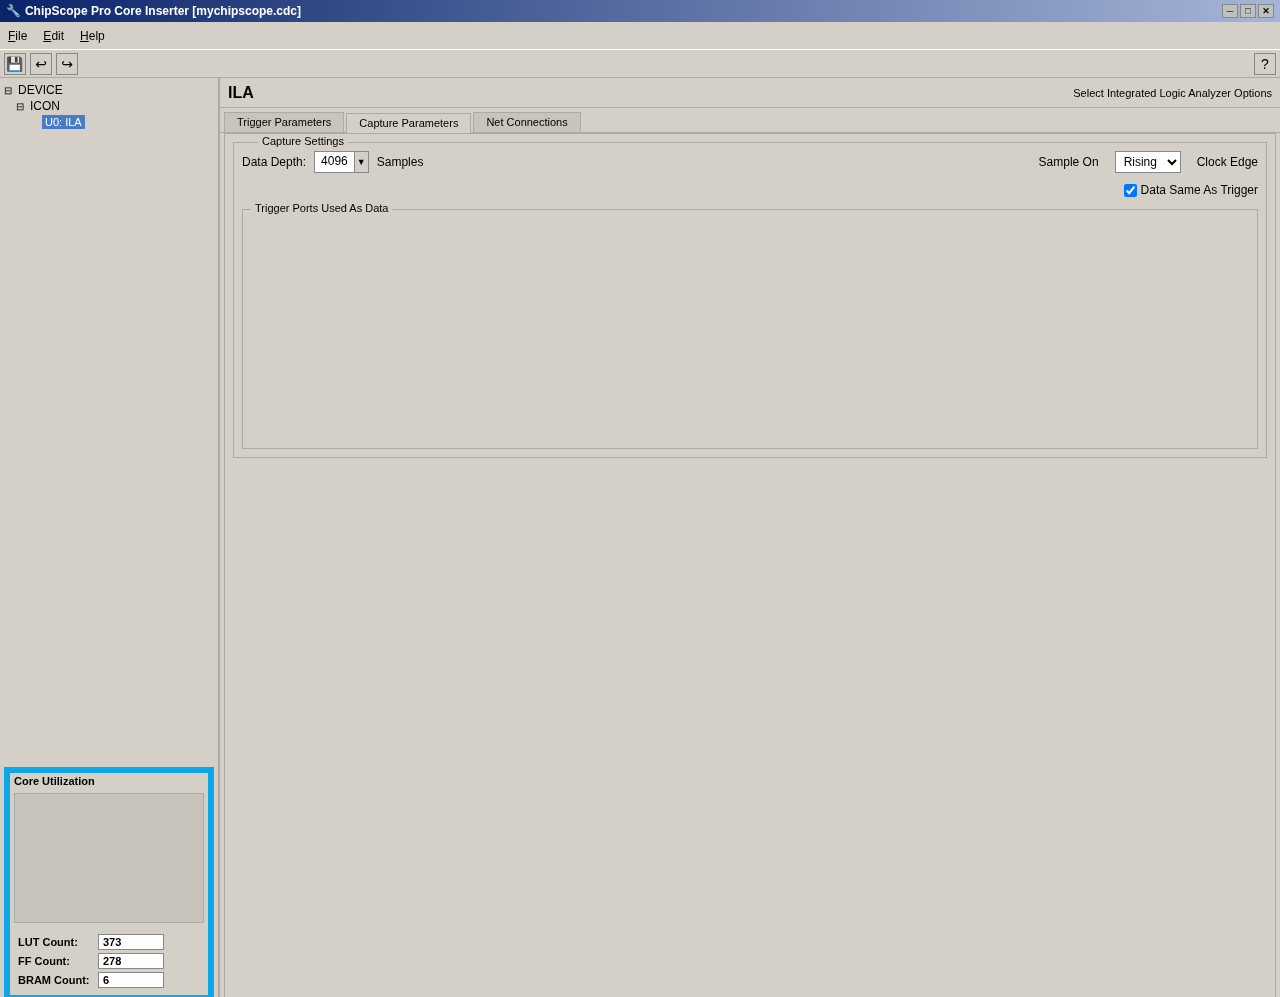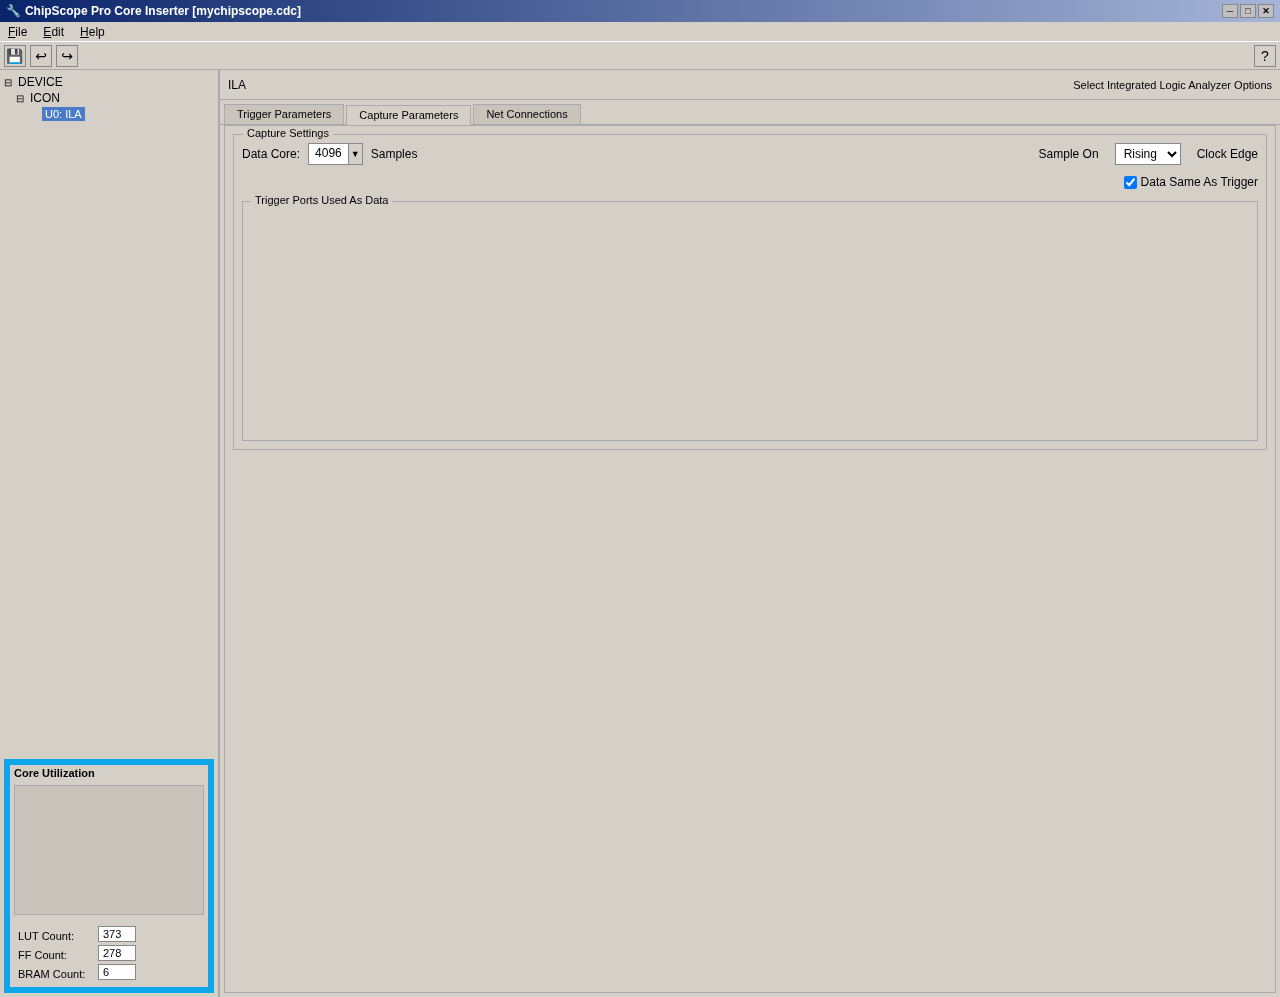--- a/index.html
+++ b/index.html
@@ -27,21 +27,21 @@
       font-size: 9px; cursor: pointer;
       color: #000;
     }
 
     
     .menu-bar {
       background: #d4d0c8;
       border-bottom: 1px solid #fff;
       padding: 2px 4px;
       display: flex; gap: 8px;
-      height: 20px; align-items: center;
+      height: 28px; align-items: center;
     }
     .menu-item { padding: 1px 4px; cursor: pointer; font-size: 12px; }
     .menu-item span { text-decoration: underline; }
 
     
     .toolbar {
       background: #d4d0c8;
       border-bottom: 1px solid #aaa;
       padding: 2px 4px;
       display: flex; align-items: center; gap: 4px;
@@ -109,29 +109,30 @@
     .core-util-chart {
       background: #c8c4bc;
       height: 130px;
       margin: 4px;
       border: 1px solid #aaa;
     }
     .core-util-stats {
       padding: 4px 8px;
     }
     .stat-row {
-      display: flex; align-items: flex-end;
+      display: flex; align-items: center;
       margin: 3px 0;
+      font-weight: bold;
     }
     .stat-label { width: 80px; font-size: 11px; }
     .stat-value {
       background: white;
       border: 1px solid #888;
       padding: 1px 4px;
-      width: 38px;
+      width: 66px;
       font-size: 11px;
     }
 
     
     .right-panel {
       flex: 1;
       background: #d4d0c8;
       display: flex;
       flex-direction: column;
     }
@@ -139,21 +140,21 @@
     
     .ila-header {
       background: #d4d0c8;
       border-bottom: 1px solid #aaa;
       padding: 4px 8px;
       display: flex;
       justify-content: space-between;
       align-items: center;
       height: 30px;
     }
-    .ila-title { font-weight: normal; font-size: 12px; }
+    .ila-title { font-weight: bold; font-size: 16px; }
     .ila-description { font-size: 11px; }
 
     
     .tab-bar {
       display: flex;
       background: #d4d0c8;
       border-bottom: 1px solid #aaa;
       padding: 0 4px;
       padding-top: 4px;
     }
@@ -186,21 +187,21 @@
     }
 
     .capture-settings-group {
       border: 1px solid #aaa;
       padding: 8px;
       position: relative;
     }
     .group-title {
       position: absolute;
       top: -8px;
-      left: 9px;
+      left: 24px;
       background: #d4d0c8;
       padding: 0 4px;
       font-size: 11px;
     }
 
     .settings-top-row {
       display: flex;
       align-items: center;
       justify-content: space-between;
       margin-bottom: 10px;
@@ -382,21 +383,21 @@
       <div class="tab active">Capture Parameters</div>
       <div class="tab">Net Connections</div>
     </div>
 
     <div class="content-area">
       <div class="capture-settings-group">
         <span class="group-title">Capture Settings</span>
 
         <div class="settings-top-row">
           <div class="settings-top-left">
-            <span class="label-text">Data Core:</span>
+            <span class="label-text">Data Depth:</span>
             <div class="data-depth-select">
               <span class="depth-value">4096</span>
               <div class="depth-arrow">▼</div>
             </div>
             <span class="label-text">Samples</span>
           </div>
           <div class="settings-top-right">
             <div class="sample-on-group">
               <span class="label-text">Sample On</span>
               <select class="sample-select">

